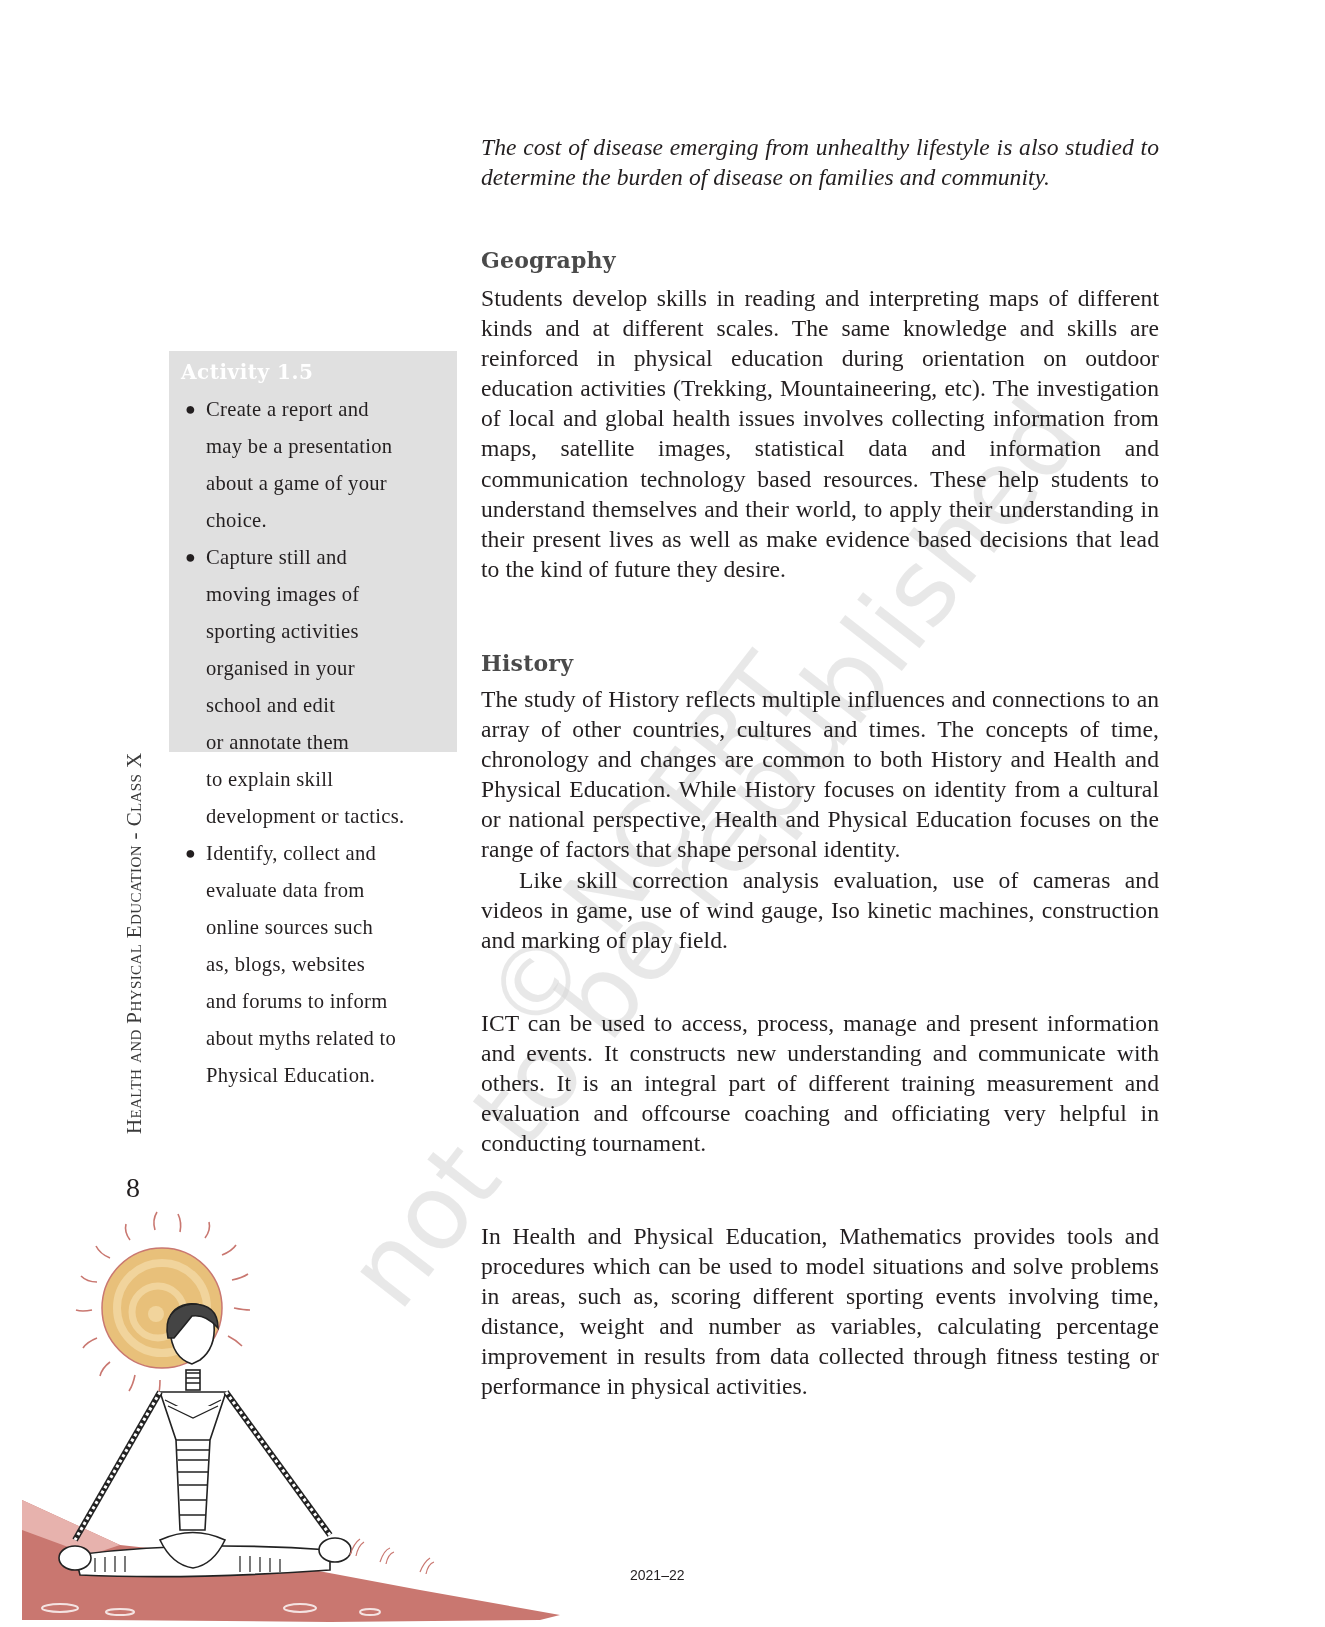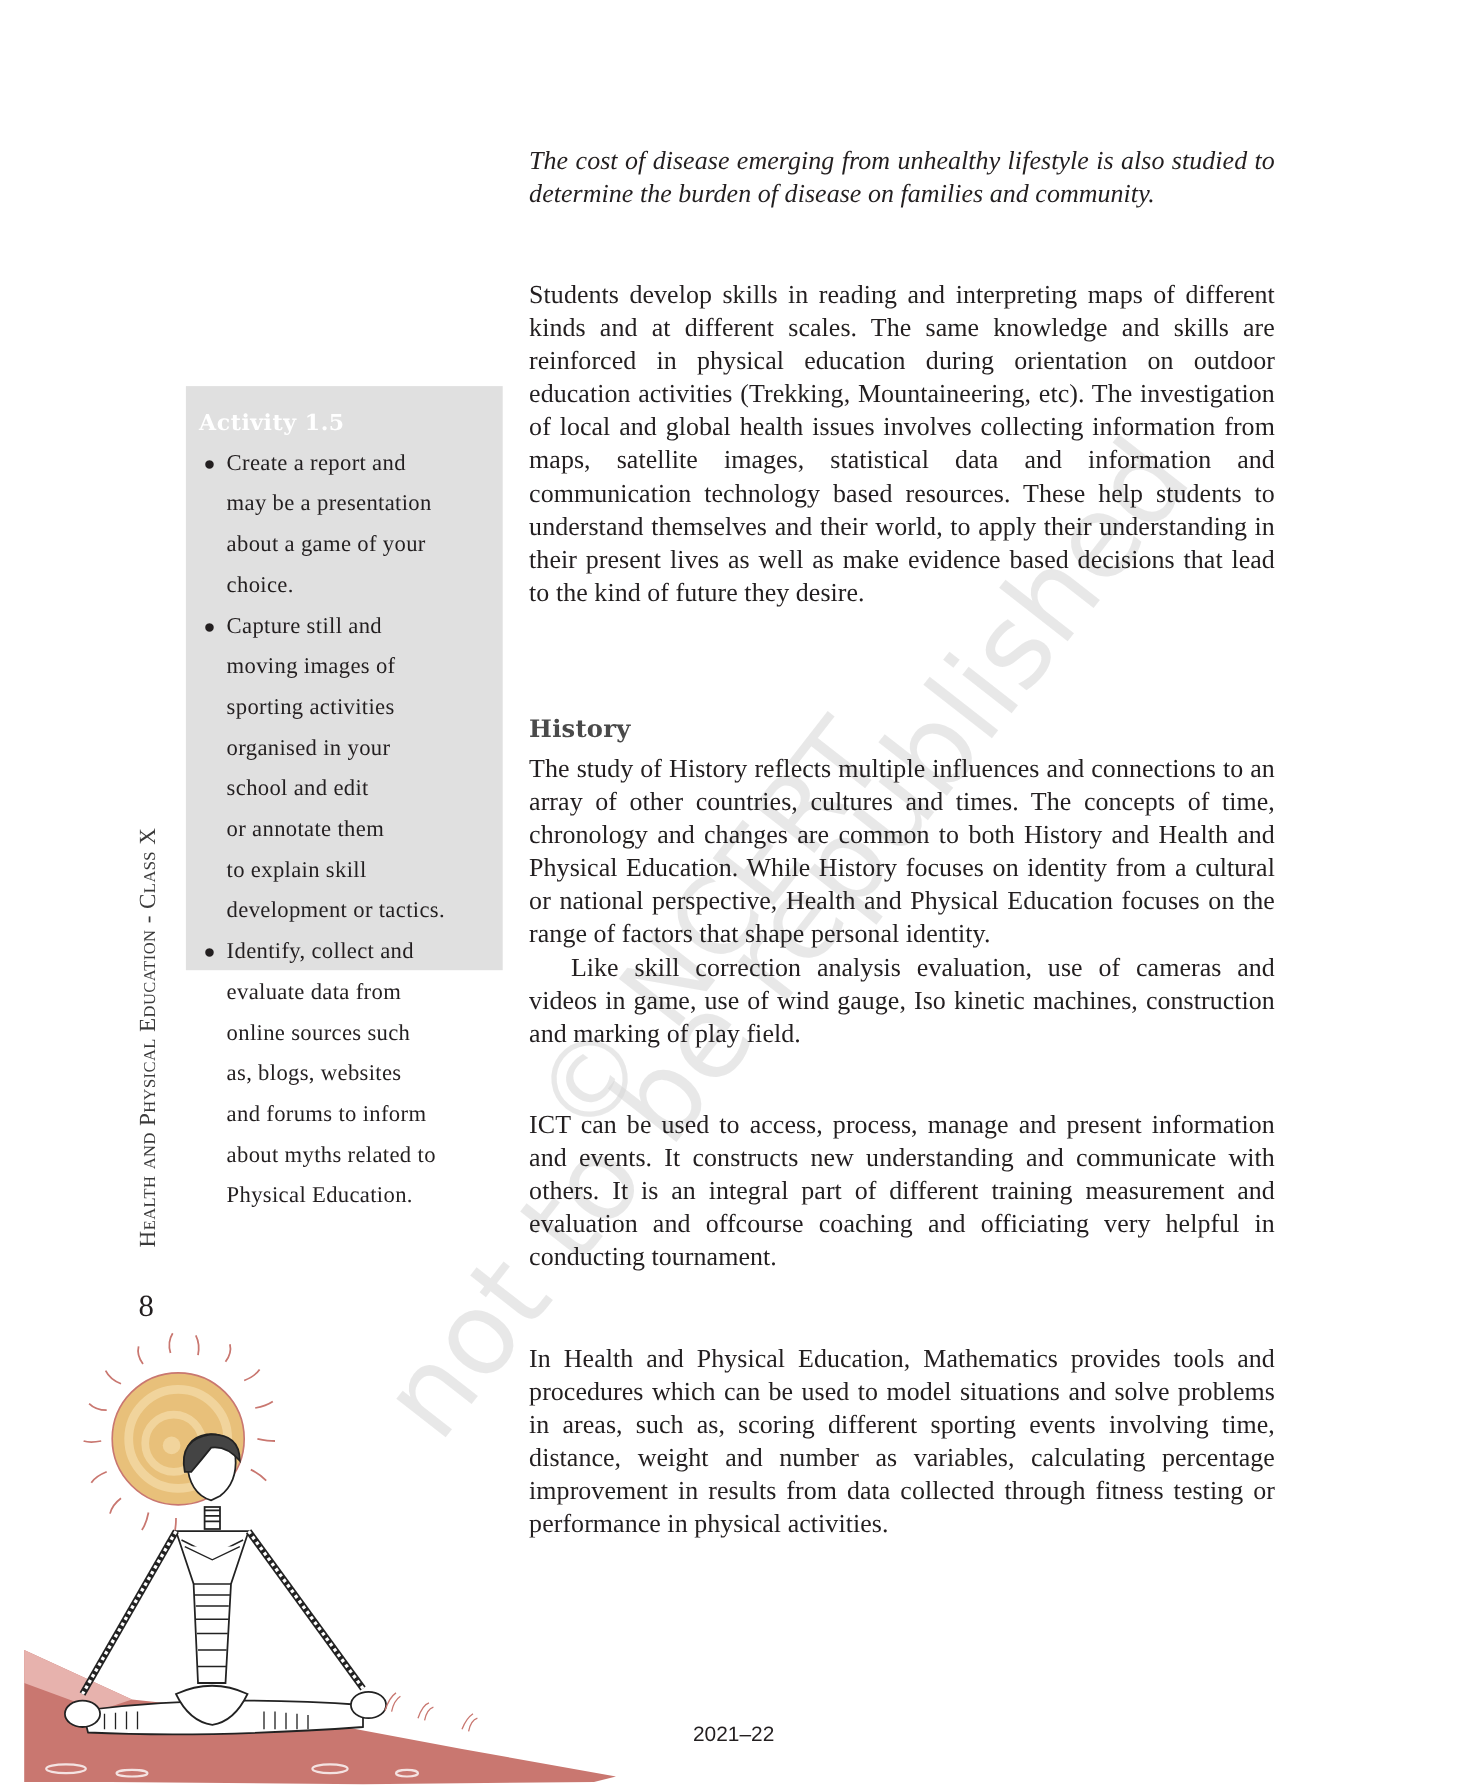--- a/index.html
+++ b/index.html
@@ -18,22 +18,22 @@
     }
     .para.indent { text-indent: 38px; }
     .heading {
       font-family: "DejaVu Serif", serif; font-weight: bold;
       font-size: 22px; color: #4a4a4a; margin: 0; line-height: 30px;
       letter-spacing: 0.2px;
     }
     .sec { position: absolute; left: 0; width: 678px; }
 
     .activity-box {
-      position: absolute; left: 169px; top: 351px; width: 288px; height: 531px;
-      background: #e0e0e0; box-sizing: border-box; padding: 20px 10px 0 12px;
+      position: absolute; left: 169px; top: 351px; width: 288px; height: 401px;
+      background: #e0e0e0; box-sizing: border-box; padding: 8px 10px 0 12px;
     }
     .activity-title {
       font-family: "DejaVu Serif", serif; font-weight: bold;
       font-size: 20px; color: #ffffff; margin: 0; line-height: 26px;
       letter-spacing: 0.5px;
     }
     .activity-list { list-style: none; margin: 0; padding: 0; }
     .activity-item {
       position: relative; padding-left: 25px;
       font-family: "Liberation Serif", "DejaVu Serif", serif;
@@ -51,21 +51,21 @@
       font-family: "Liberation Serif", "DejaVu Serif", serif;
       font-size: 21px; color: #3a3a3a; white-space: nowrap; letter-spacing: 0.4px;
       font-variant: small-caps;
     }
     .page-num {
       position: absolute; left: 126px; top: 1172px;
       font-family: "Liberation Serif", serif; font-size: 28px; color: #231f20;
     }
     .year {
       position: absolute; left: 630px; top: 1567px;
-      font-family: "Liberation Sans", sans-serif; font-size: 19px; color: #231f20;
+      font-family: "Liberation Sans", sans-serif; font-size: 14px; color: #231f20;
     }
     .watermark {
       position: absolute; left: 330px; top: 1260px;
       transform: rotate(-52deg); transform-origin: left top;
       font-family: "DejaVu Sans", sans-serif; font-size: 104px; color: #d7d7d7;
       white-space: nowrap; line-height: 1; opacity: 0.55; pointer-events: none;
     }
     .watermark2 {
       position: absolute; left: 470px; top: 990px;
       transform: rotate(-52deg); transform-origin: left top;
@@ -117,20 +117,21 @@
     </li>
   </ul>
 </div>
 
 <div class="main-col">
   <div class="sec" style="top:0;font-style:italic;">
     <p class="para">The cost of disease emerging from unhealthy lifestyle is also studied to determine the burden of disease on families and community.</p>
   </div>
 
   <div class="sec" style="top:113px;">
+    <h2 class="heading">Geography</h2>
     <p class="para" style="margin-top:8px;">Students develop skills in reading and interpreting maps of different kinds and at different scales. The same knowledge and skills are reinforced in physical education during orientation on outdoor education activities (Trekking, Mountaineering, etc). The investigation of local and global health issues involves collecting information from maps, satellite images, statistical data and information and communication technology based resources. These help students to understand themselves and their world, to apply their understanding in their present lives as well as make evidence based decisions that lead to the kind of future they desire.</p>
   </div>
 
   <div class="sec" style="top:516px;">
     <h2 class="heading">History</h2>
     <p class="para" style="margin-top:6px;">The study of History reflects multiple influences and connections to an array of other countries, cultures and times. The concepts of time, chronology and changes are common to both History and Health and Physical Education. While History focuses on identity from a cultural or national perspective, Health and Physical Education focuses on the range of factors that shape personal identity.</p>
     <p class="para indent">Like skill correction analysis evaluation, use of cameras and videos in game, use of wind gauge, Iso kinetic machines, construction and marking of play field.</p>
   </div>
 
   <div class="sec" style="top:874px;">

